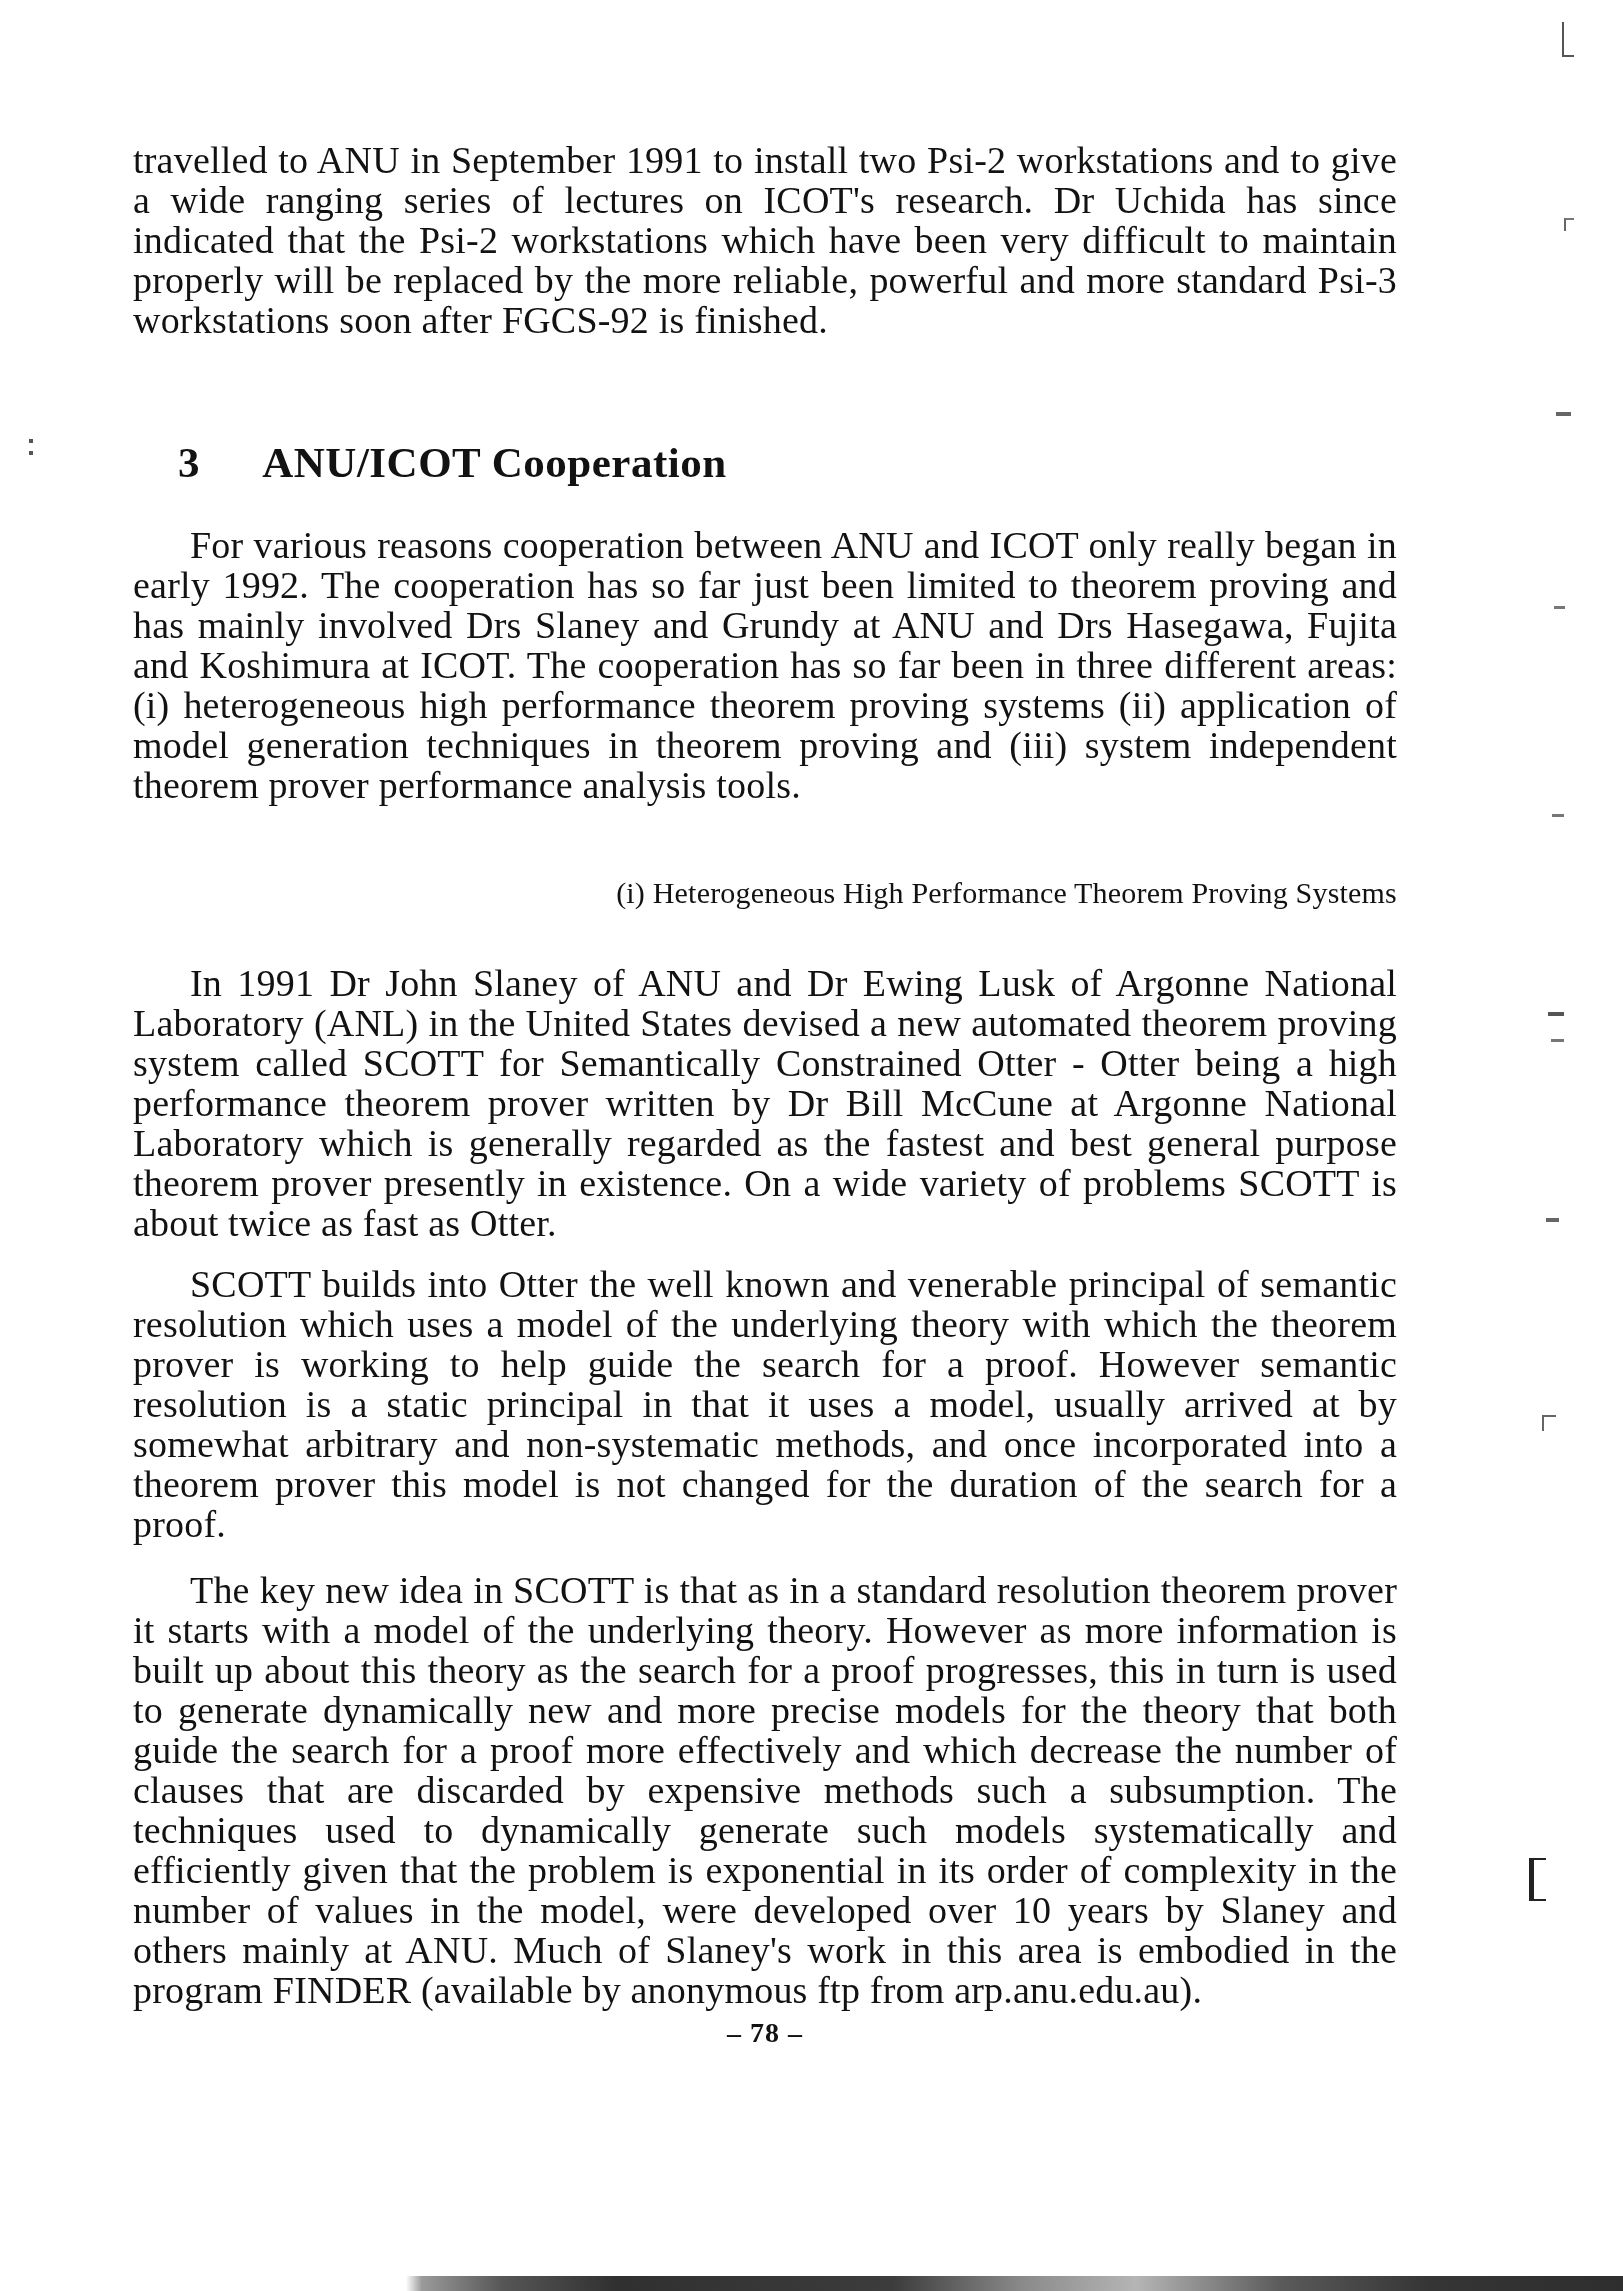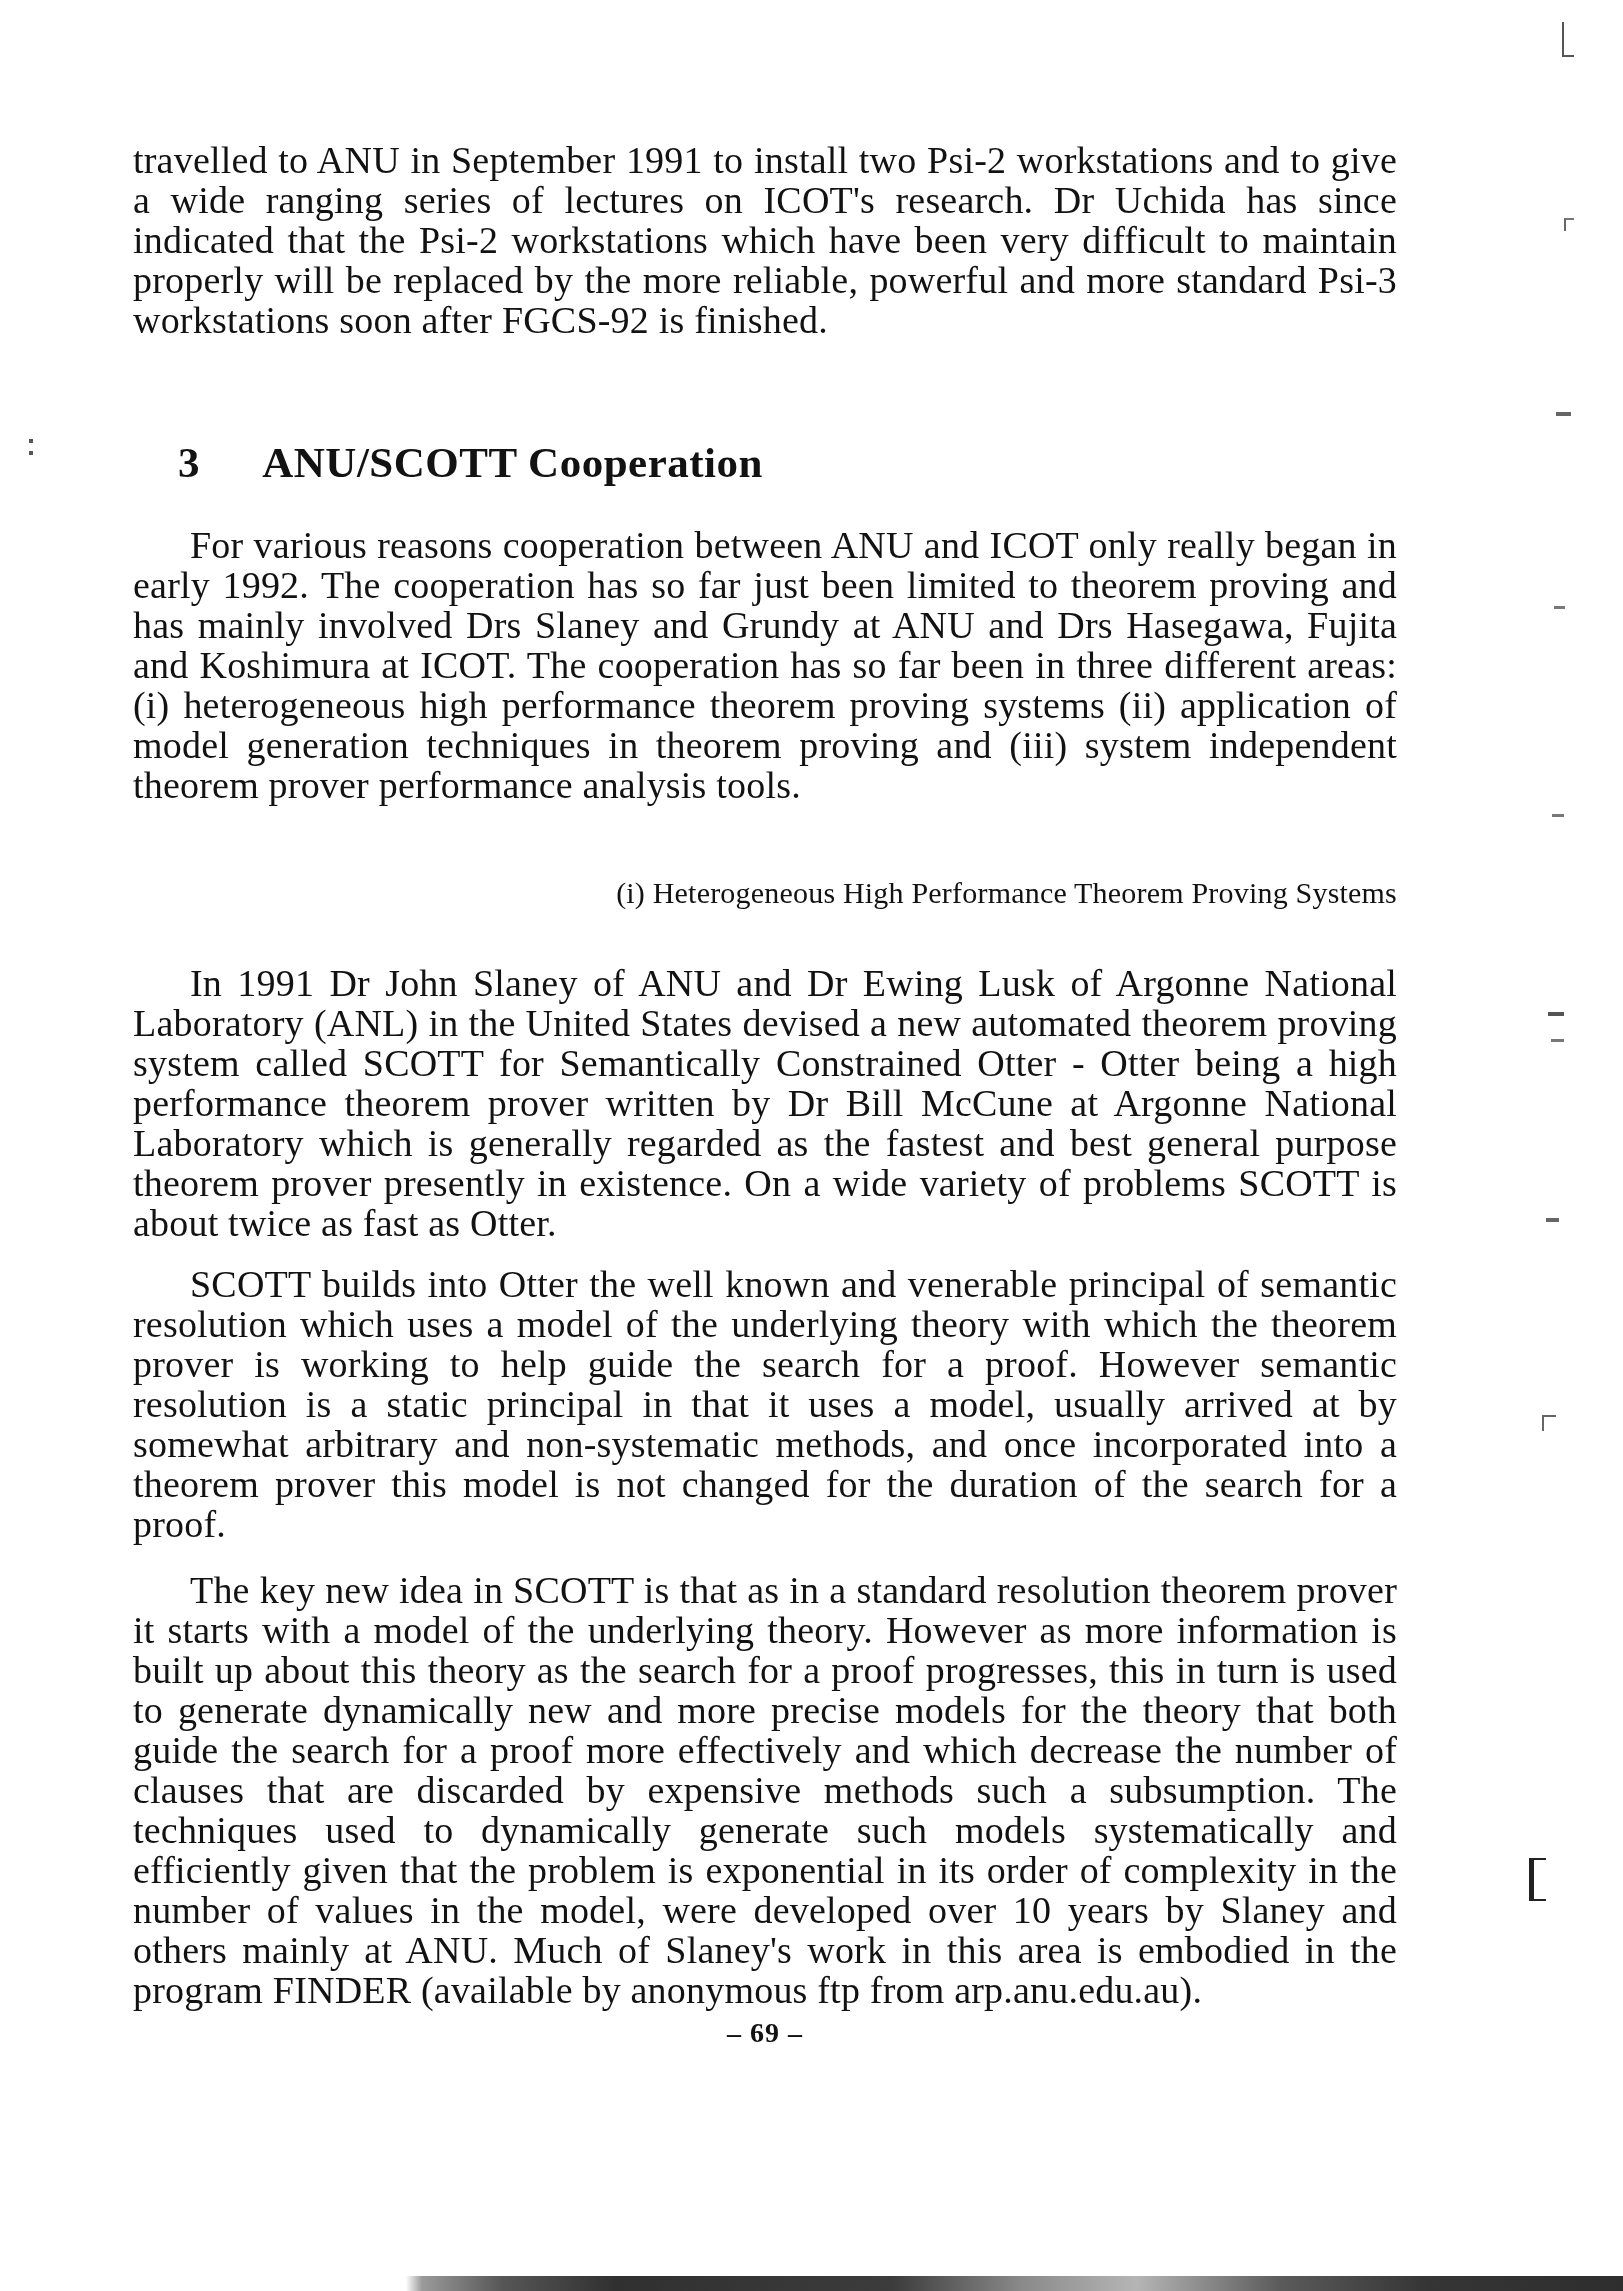--- a/index.html
+++ b/index.html
@@ -128,34 +128,34 @@
 </style>
 </head>
 <body>
 
 <div class="page">
 
   <p class="body-text no-indent" style="top:140px">travelled to ANU in September 1991 to install two Psi-2 workstations and to give a wide ranging series of lectures on ICOT's research. Dr Uchida has since indicated that the Psi-2 workstations which have been very difficult to maintain properly will be replaced by the more reliable, powerful and more standard Psi-3 workstations soon after FGCS-92 is finished.</p>
 
   <h2 class="section-heading" style="top:437px">
     <span class="sec-num">3</span>
-    <span class="sec-title">ANU/SCOTT Cooperation</span>
+    <span class="sec-title">ANU/ICOT Cooperation</span>
   </h2>
 
   <p class="body-text" style="top:525px">For various reasons cooperation between ANU and ICOT only really began in early 1992. The cooperation has so far just been limited to theorem proving and has mainly involved Drs Slaney and Grundy at ANU and Drs Hasegawa, Fujita and Koshimura at ICOT. The cooperation has so far been in three different areas: (i) heterogeneous high performance theorem proving systems (ii) application of model generation techniques in theorem proving and (iii) system independent theorem prover performance analysis tools.</p>
 
   <p class="subheading" style="top:873px">(i) Heterogeneous High Performance Theorem Proving Systems</p>
 
   <p class="body-text" style="top:963px">In 1991 Dr John Slaney of ANU and Dr Ewing Lusk of Argonne National Laboratory (ANL) in the United States devised a new automated theorem proving system called SCOTT for Semantically Constrained Otter - Otter being a high performance theorem prover written by Dr Bill McCune at Argonne National Laboratory which is generally regarded as the fastest and best general purpose theorem prover presently in existence. On a wide variety of problems SCOTT is about twice as fast as Otter.</p>
 
   <p class="body-text" style="top:1264px">SCOTT builds into Otter the well known and venerable principal of semantic resolution which uses a model of the underlying theory with which the theorem prover is working to help guide the search for a proof. However semantic resolution is a static principal in that it uses a model, usually arrived at by somewhat arbitrary and non-systematic methods, and once incorporated into a theorem prover this model is not changed for the duration of the search for a proof.</p>
 
   <p class="body-text" style="top:1570px">The key new idea in SCOTT is that as in a standard resolution theorem prover it starts with a model of the underlying theory. However as more information is built up about this theory as the search for a proof progresses, this in turn is used to generate dynamically new and more precise models for the theory that both guide the search for a proof more effectively and which decrease the number of clauses that are discarded by expensive methods such a subsumption. The techniques used to dynamically generate such models systematically and efficiently given that the problem is exponential in its order of complexity in the number of values in the model, were developed over 10 years by Slaney and others mainly at ANU. Much of Slaney's work in this area is embodied in the program FINDER (available by anonymous ftp from arp.anu.edu.au).</p>
 
-  <div class="page-number" style="top:2017px">– 69 –</div>
+  <div class="page-number" style="top:2017px">– 78 –</div>
 
   <div class="artifact mark-top-right"></div>
   <div class="artifact mark-r1"></div>
   <div class="artifact mark-r2"></div>
   <div class="artifact mark-r3"></div>
   <div class="artifact mark-r4"></div>
   <div class="artifact mark-r5a"></div>
   <div class="artifact mark-r5b"></div>
   <div class="artifact mark-r6"></div>
   <div class="artifact mark-r7"></div>

